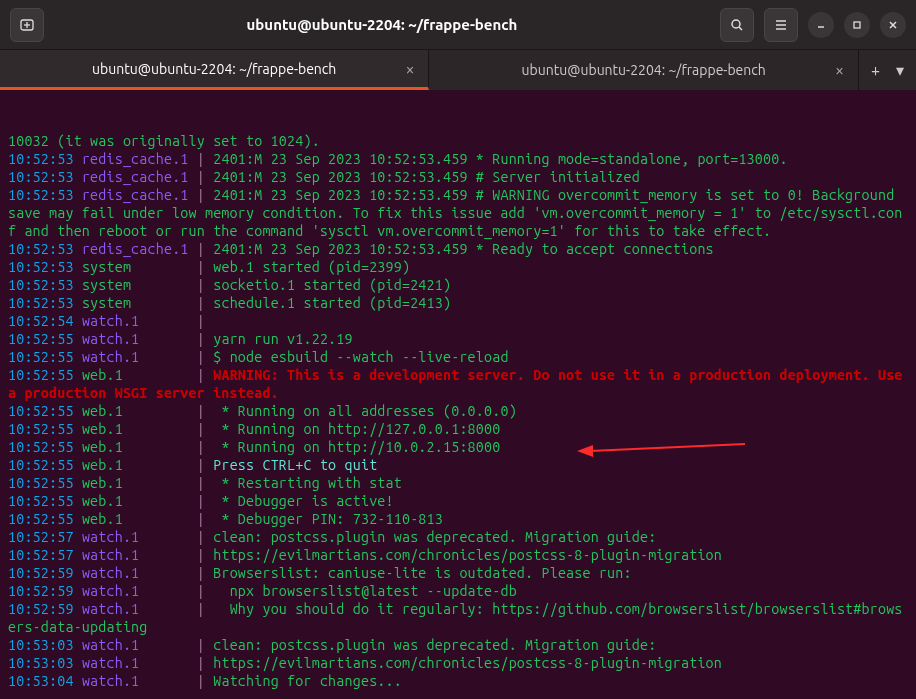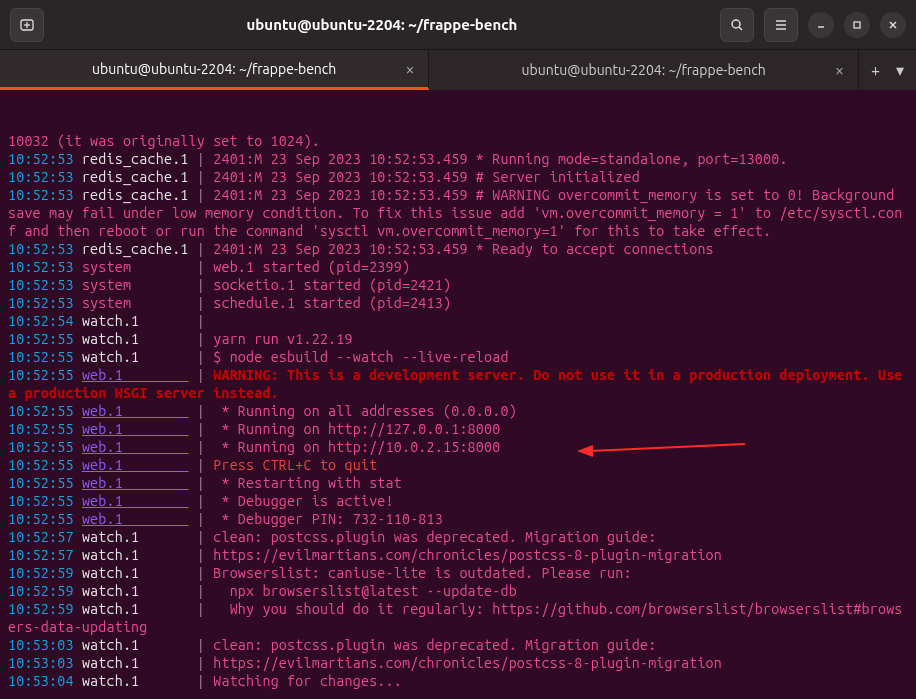--- a/index.html
+++ b/index.html
@@ -105,27 +105,27 @@
     }
     .terminal {
       padding: 6px 8px;
       line-height: 18px;
       font-size: 14.3px;
       letter-spacing: 0.2px;
       white-space: pre-wrap;
       word-break: break-all;
       position: relative;
     }
-    .c-white { color: #ec4899; }
+    .c-white { color: #22c55e; }
     .c-teal { color: #0ea5e9; }
-    .c-orange { color: #e5e5e5; }
+    .c-orange { color: #8b5cf6; }
     .c-pink { color: #ad7fa8; }
-    .c-green { color: #8b5cf6; text-decoration: underline; }
+    .c-green { color: #22c55e; }
     .c-red { color: #cc0000; font-weight: bold; }
-    .c-grey { color: #ef4444; }
+    .c-grey { color: #5eead4; }
     .line { display: block; }
     .arrow {
       position: absolute;
       left: 575px;
       top: 315px;
       width: 180px;
       height: 20px;
       pointer-events: none;
     }
     .arrow svg { width: 100%; height: 100%; }

